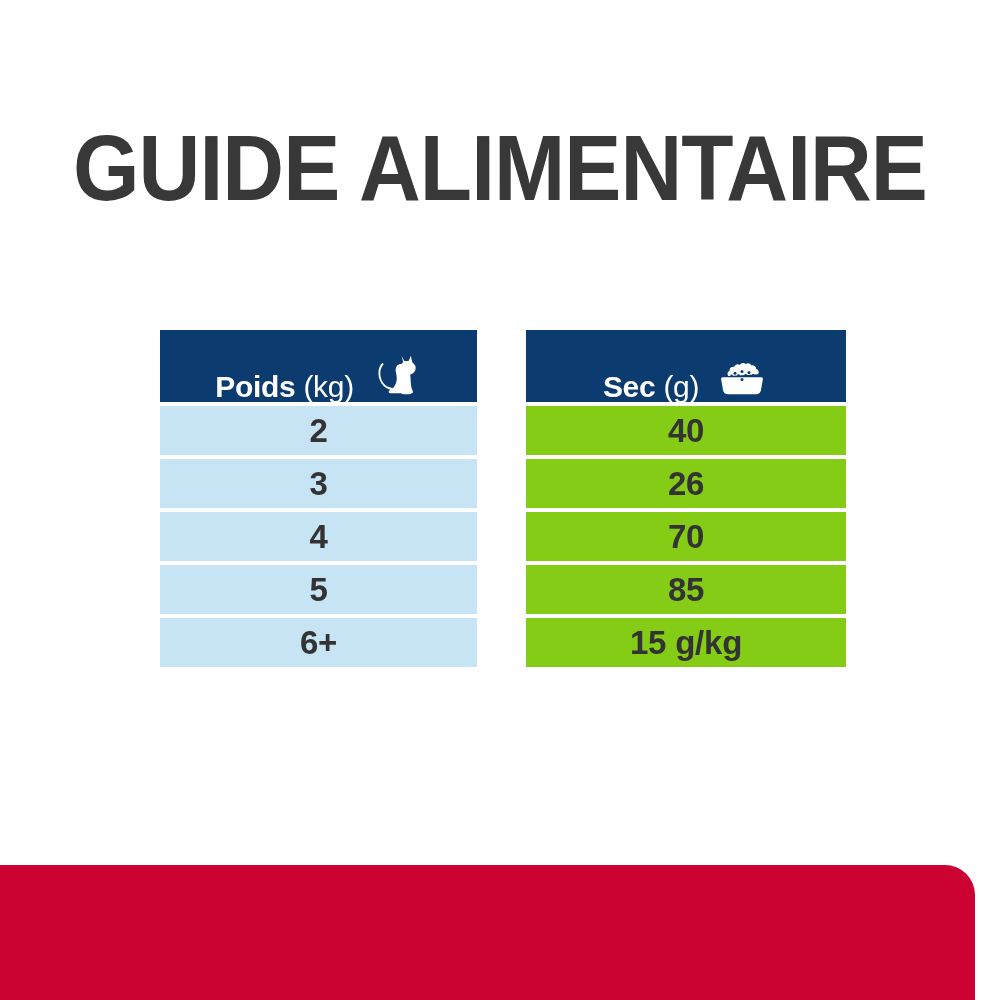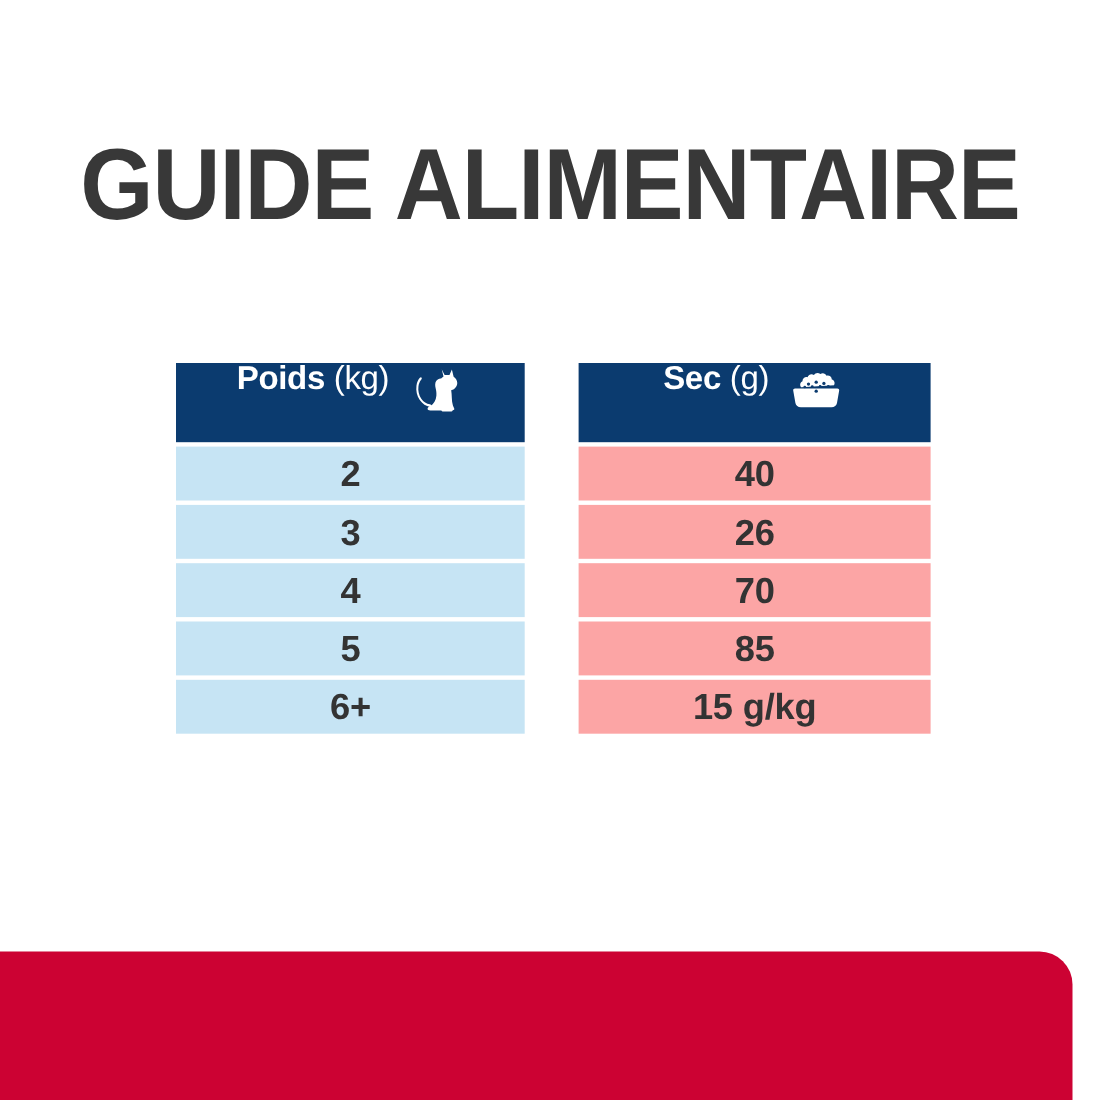--- a/index.html
+++ b/index.html
@@ -56,21 +56,21 @@
     flex-direction: column;
     gap: 4px;
   }
   .col-weight { width: 337px; }
   .col-dry    { width: 340px; margin-left: 40px; }
 
   .col-head {
     height: 72px;
     background: #0b3b6f;
     display: flex;
-    align-items: flex-start;
+    align-items: flex-end;
     justify-content: center;
     gap: 16px;
     box-sizing: border-box;
     padding: 0 18px;
   }
   .col-head-text {
     color: #ffffff;
     font-size: 30px;
     line-height: 30px;
     white-space: nowrap;
@@ -93,21 +93,21 @@
     align-items: center;
     justify-content: center;
     color: #333333;
     font-weight: 700;
     font-size: 33px;
     line-height: 33px;
     letter-spacing: -0.2px;
     box-sizing: border-box;
   }
   .col-weight .cell { background: #c6e4f4; }
-  .col-dry    .cell { background: #fca5a5; }
+  .col-dry    .cell { background: #84cc16; }
 
   
   .bottom-banner {
     position: absolute;
     left: 0;
     top: 865px;
     width: 975px;
     height: 135px;
     background: #cc0233;
     border-top-right-radius: 30px;

